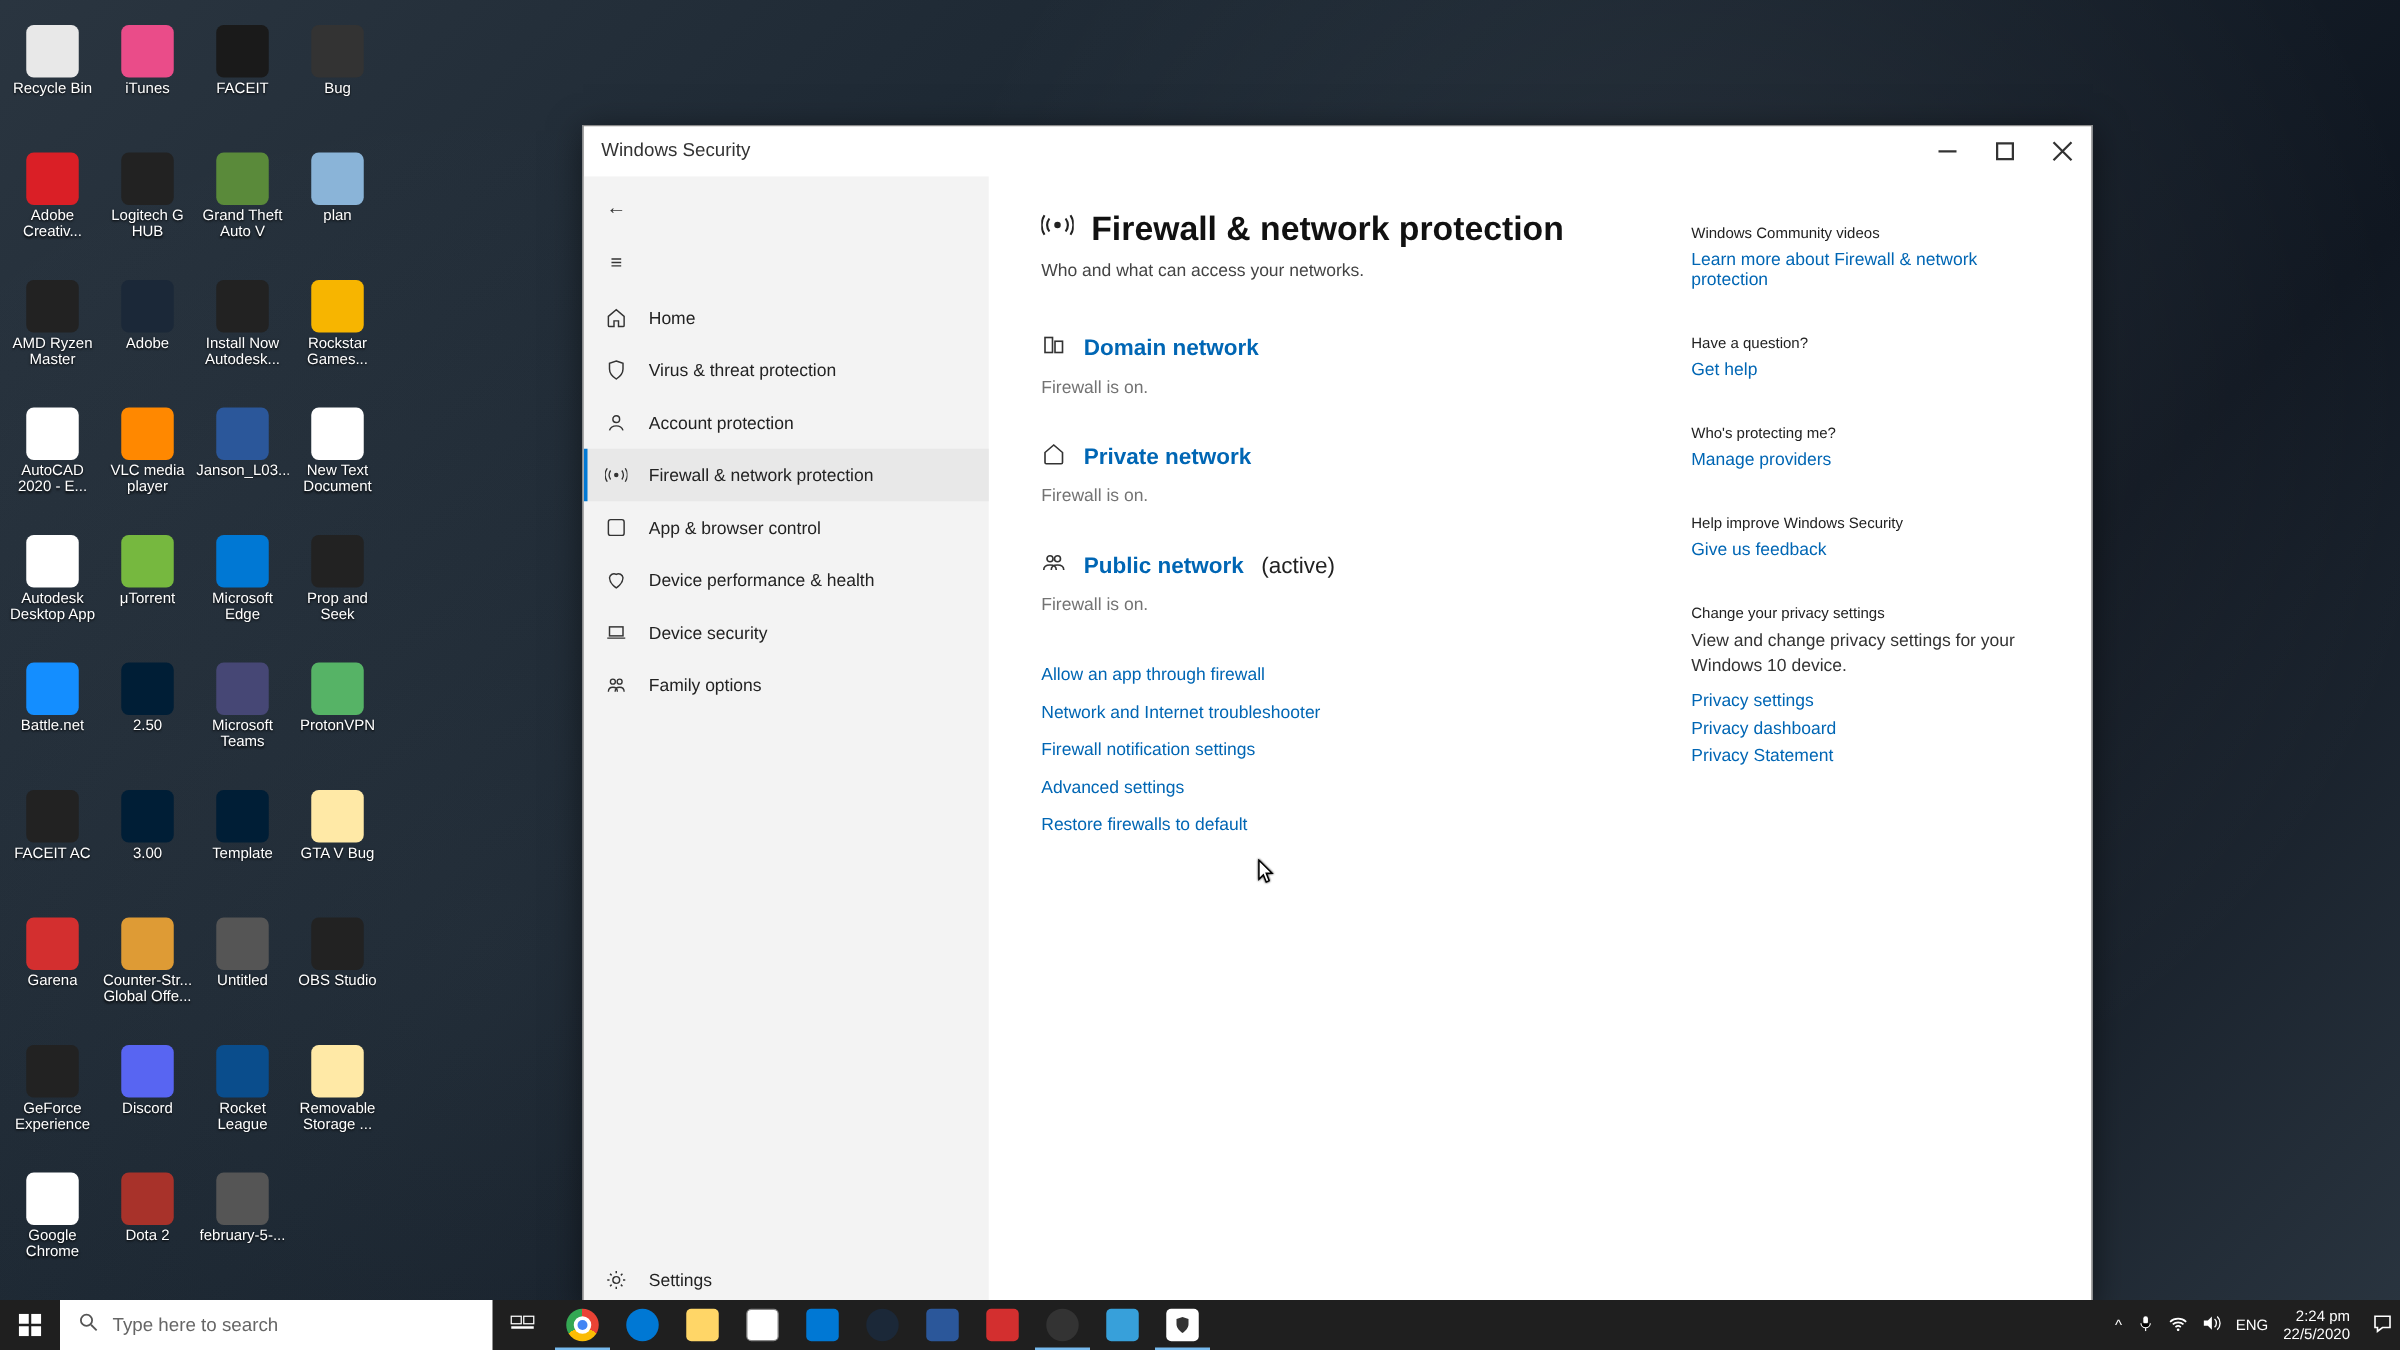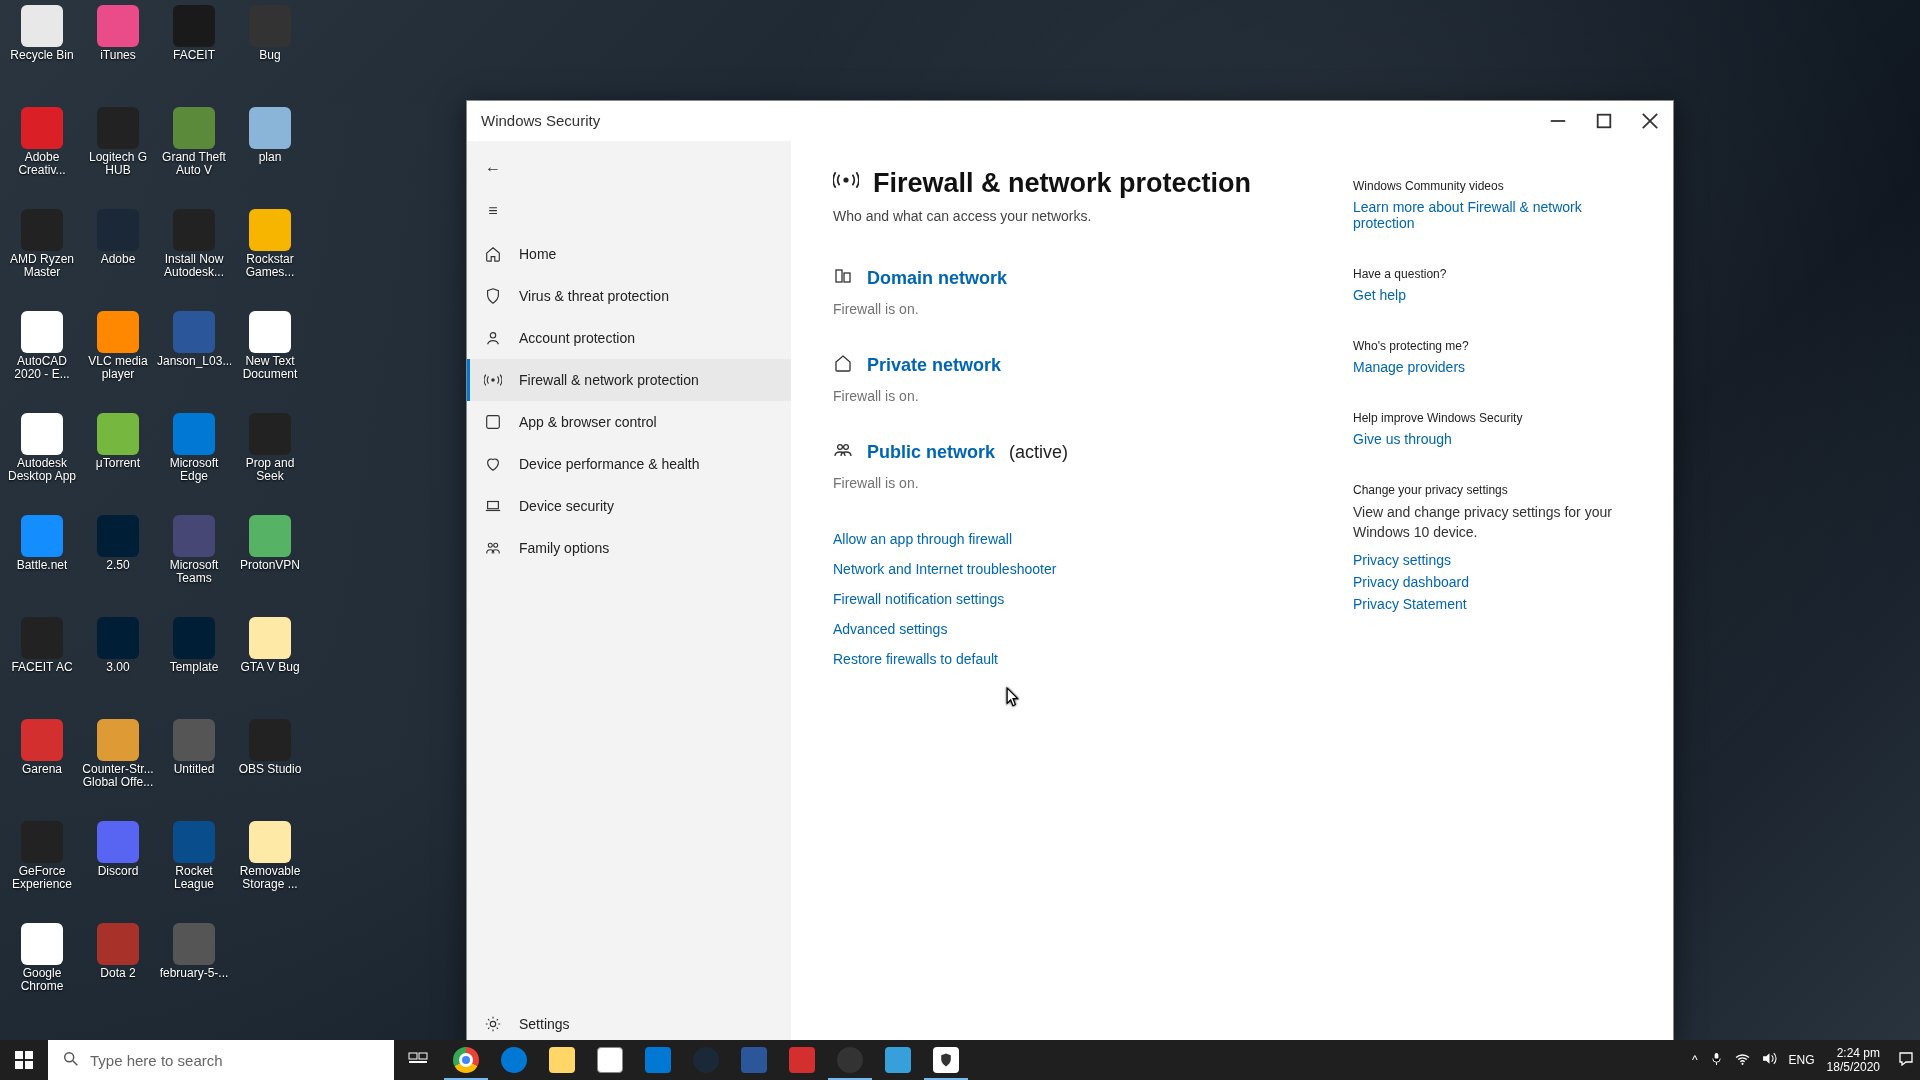--- a/index.html
+++ b/index.html
@@ -2,21 +2,21 @@
 <html><head>
 <meta charset="utf-8">
 <style>
 *{margin:0;padding:0;box-sizing:border-box;font-family:"Segoe UI",Arial,sans-serif;}
 html,body{width:1920px;height:1080px;overflow:hidden;}
 body{background:#1a2530;position:relative;}
 .wallpaper{position:absolute;inset:0;background:linear-gradient(135deg,#2a3540 0%,#1a2530 40%,#0f1620 70%,#2a3540 100%);}
 .wallpaper::before{content:"";position:absolute;inset:0;background:radial-gradient(circle at 70% 30%,rgba(255,255,255,0.08),transparent 40%),radial-gradient(circle at 20% 70%,rgba(180,190,200,0.05),transparent 40%);}
 
 
-.desktop{position:absolute;top:1px;left:4px;display:grid;grid-template-columns:repeat(4,76px);grid-auto-rows:102px;gap:0;}
+.desktop{position:absolute;top:16px;left:4px;display:grid;grid-template-columns:repeat(4,76px);grid-auto-rows:102px;gap:0;}
 .di{display:flex;flex-direction:column;align-items:center;justify-content:flex-start;padding-top:4px;width:76px;color:#fff;font-size:12px;text-align:center;cursor:pointer;}
 .di .ic{width:42px;height:42px;border-radius:6px;display:flex;align-items:center;justify-content:center;font-size:20px;margin-bottom:2px;}
 .di .lbl{line-height:1.1;text-shadow:0 1px 2px #000;max-width:74px;overflow:hidden;}
 
 
 .win{position:absolute;left:466px;top:100px;width:1208px;height:946px;background:#fff;border:1px solid #888;box-shadow:0 5px 25px rgba(0,0,0,0.5);display:flex;flex-direction:column;}
 .titlebar{height:40px;display:flex;align-items:center;padding-left:14px;font-size:15px;color:#333;border-bottom:1px solid transparent;}
 .titlebar .spacer{flex:1;}
 .winbtn{width:46px;height:40px;display:flex;align-items:center;justify-content:center;color:#333;}
 
@@ -404,21 +404,21 @@
         <div class="sg">
           <div class="sh">Have a question?</div>
           <a>Get help</a>
         </div>
         <div class="sg">
           <div class="sh">Who's protecting me?</div>
           <a>Manage providers</a>
         </div>
         <div class="sg">
           <div class="sh">Help improve Windows Security</div>
-          <a>Give us through</a>
+          <a>Give us feedback</a>
         </div>
         <div class="sg">
           <div class="sh">Change your privacy settings</div>
           <div class="st">View and change privacy settings for your Windows 10 device.</div>
           <a>Privacy settings</a>
           <a>Privacy dashboard</a>
           <a>Privacy Statement</a>
         </div>
       </div>
     </div>
@@ -506,19 +506,19 @@
           <path d="M1 5a9 9 0 0112 0M3 7a6 6 0 018 0M5 9a3 3 0 014 0" fill="none" stroke="#fff" stroke-width="1.3"></path>
           <circle cx="7" cy="11" r="1" fill="#fff"></circle>
         </svg></span>
     <span><svg width="15" height="13" viewBox="0 0 14 12">
           <path d="M1 4h3l3-3v10l-3-3H1z" fill="#fff"></path>
           <path d="M9 3a4 4 0 010 6M11 1a7 7 0 010 10" fill="none" stroke="#fff" stroke-width="1"></path>
         </svg></span>
     <span>ENG</span>
     <div class="clock">
       <div>2:24 pm</div>
-      <div>18/5/2020</div>
+      <div>22/5/2020</div>
     </div>
     <span><svg width="16" height="16" viewBox="0 0 16 16">
           <path d="M2 2h12v9H8l-4 3v-3H2z" fill="none" stroke="#fff" stroke-width="1.3"></path>
         </svg></span>
   </div>
 </div>
 
 </body></html>

